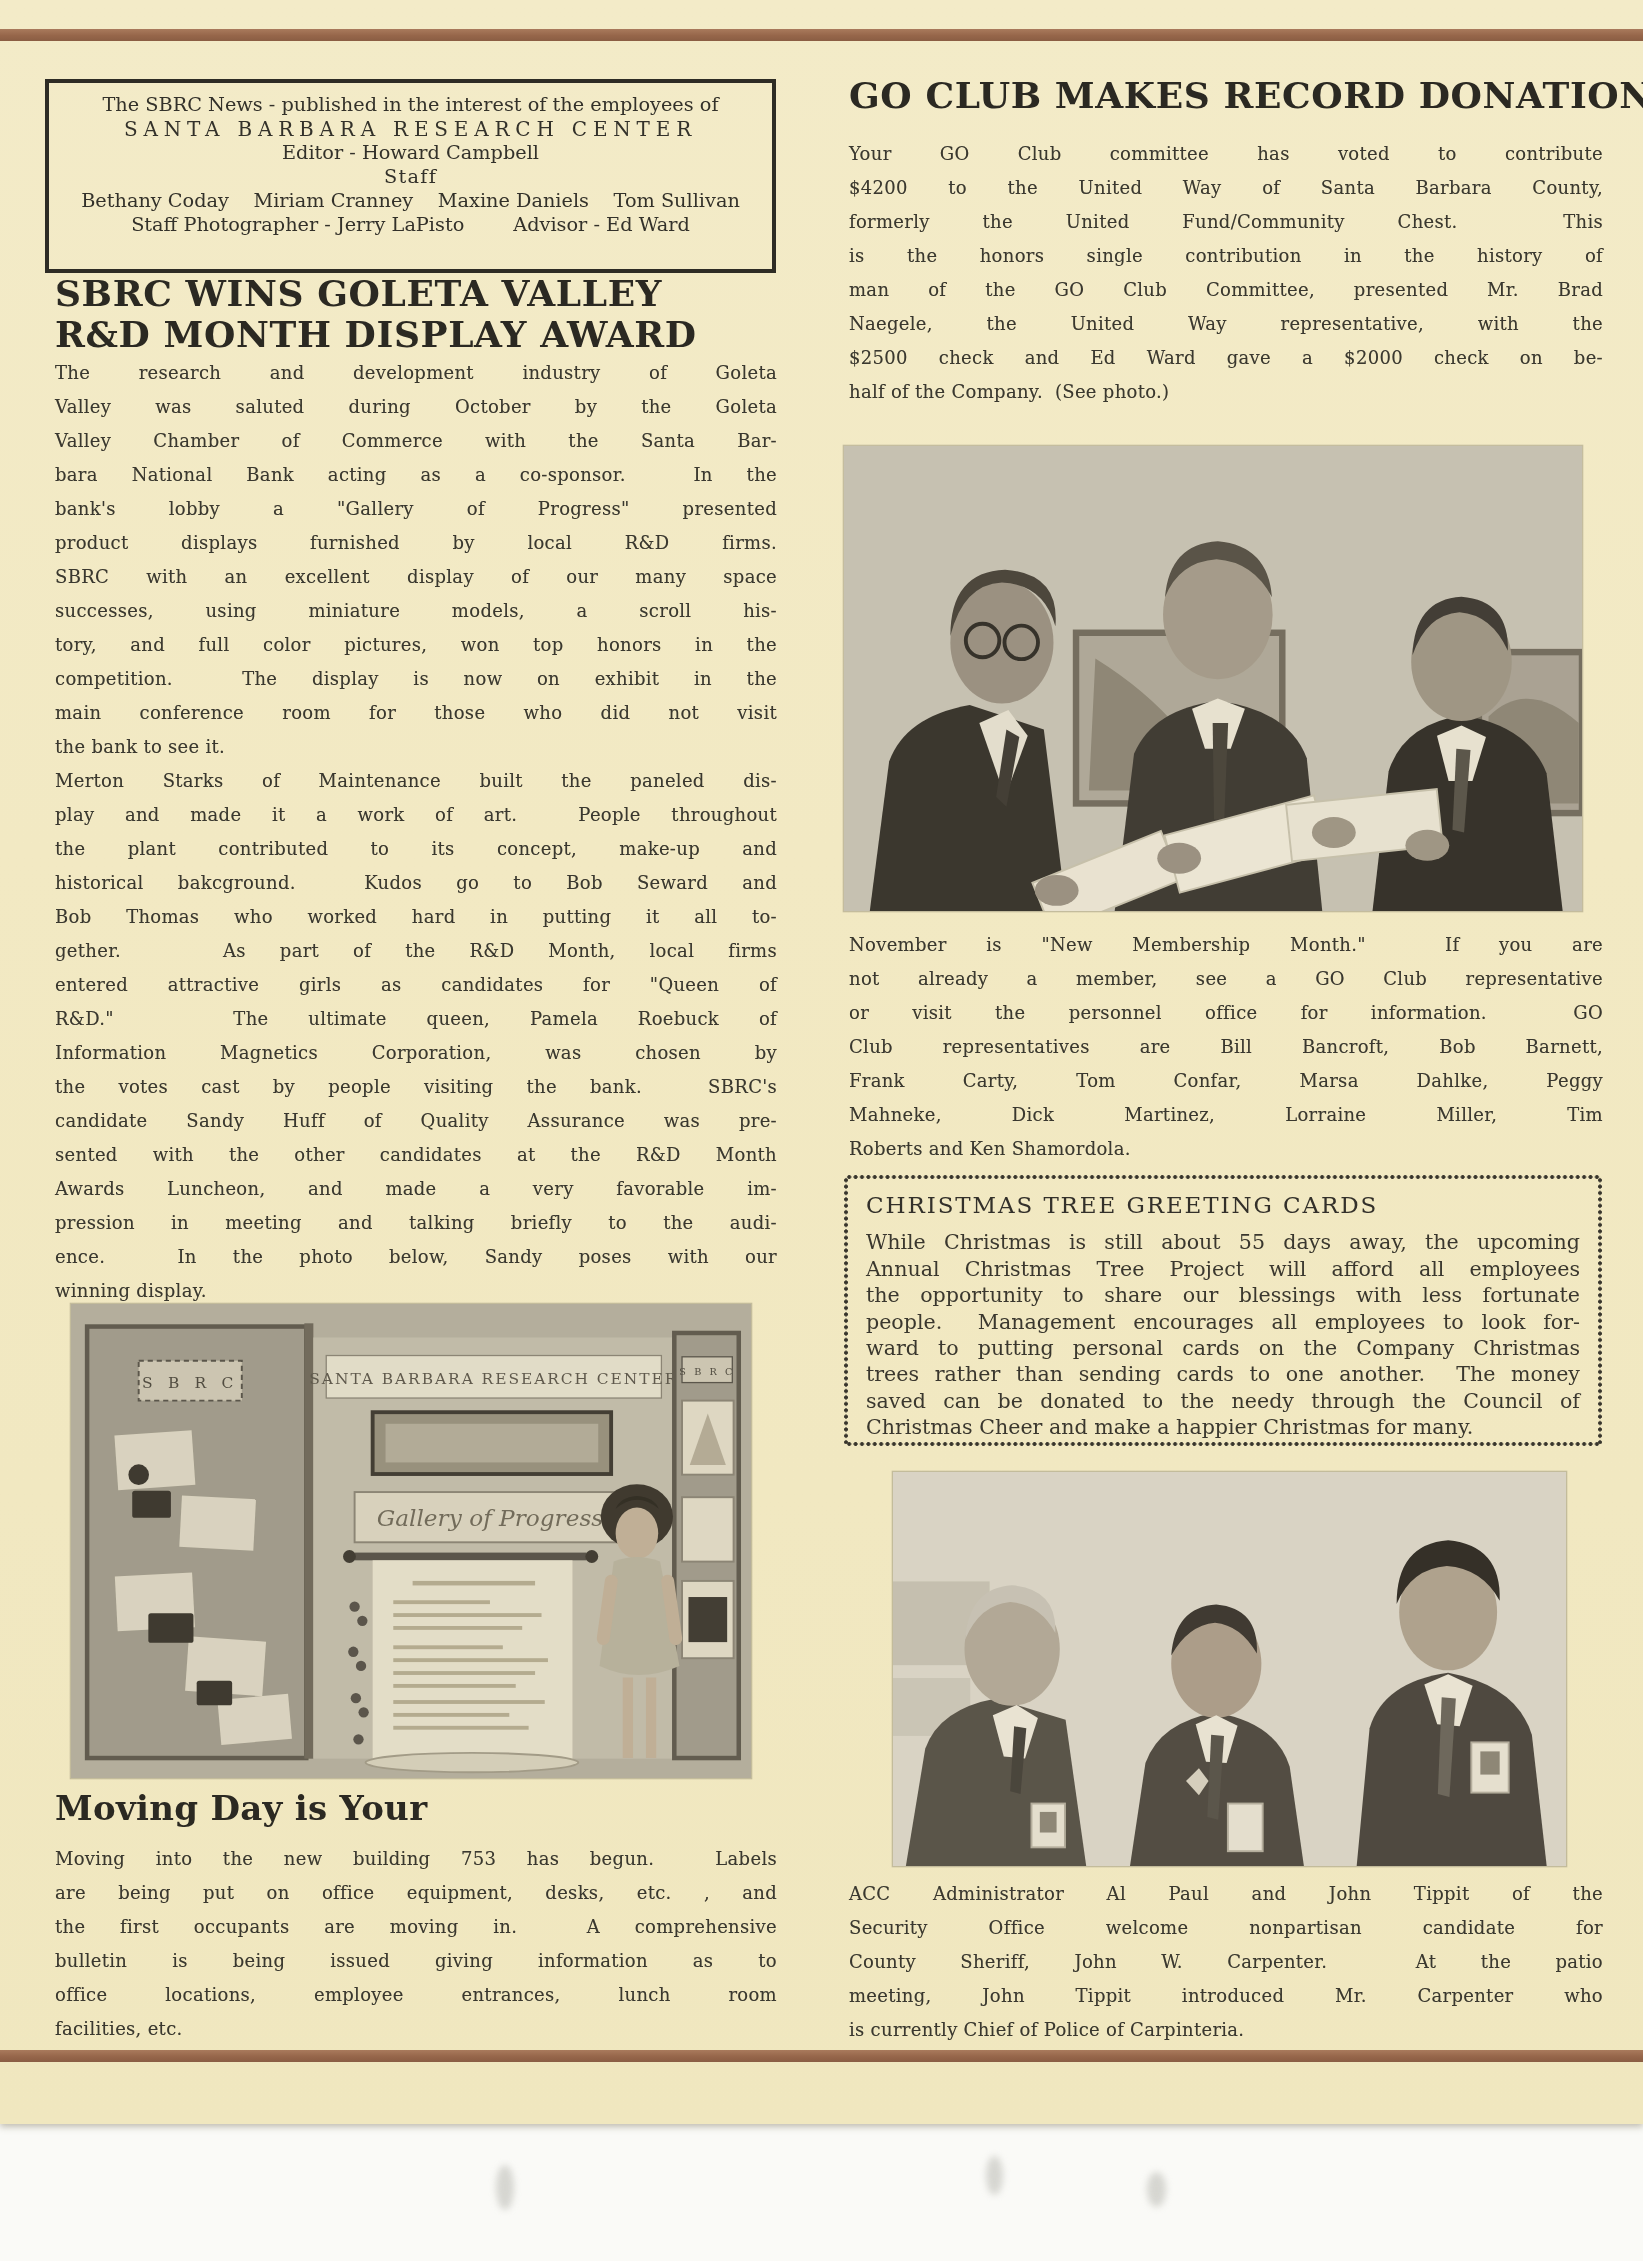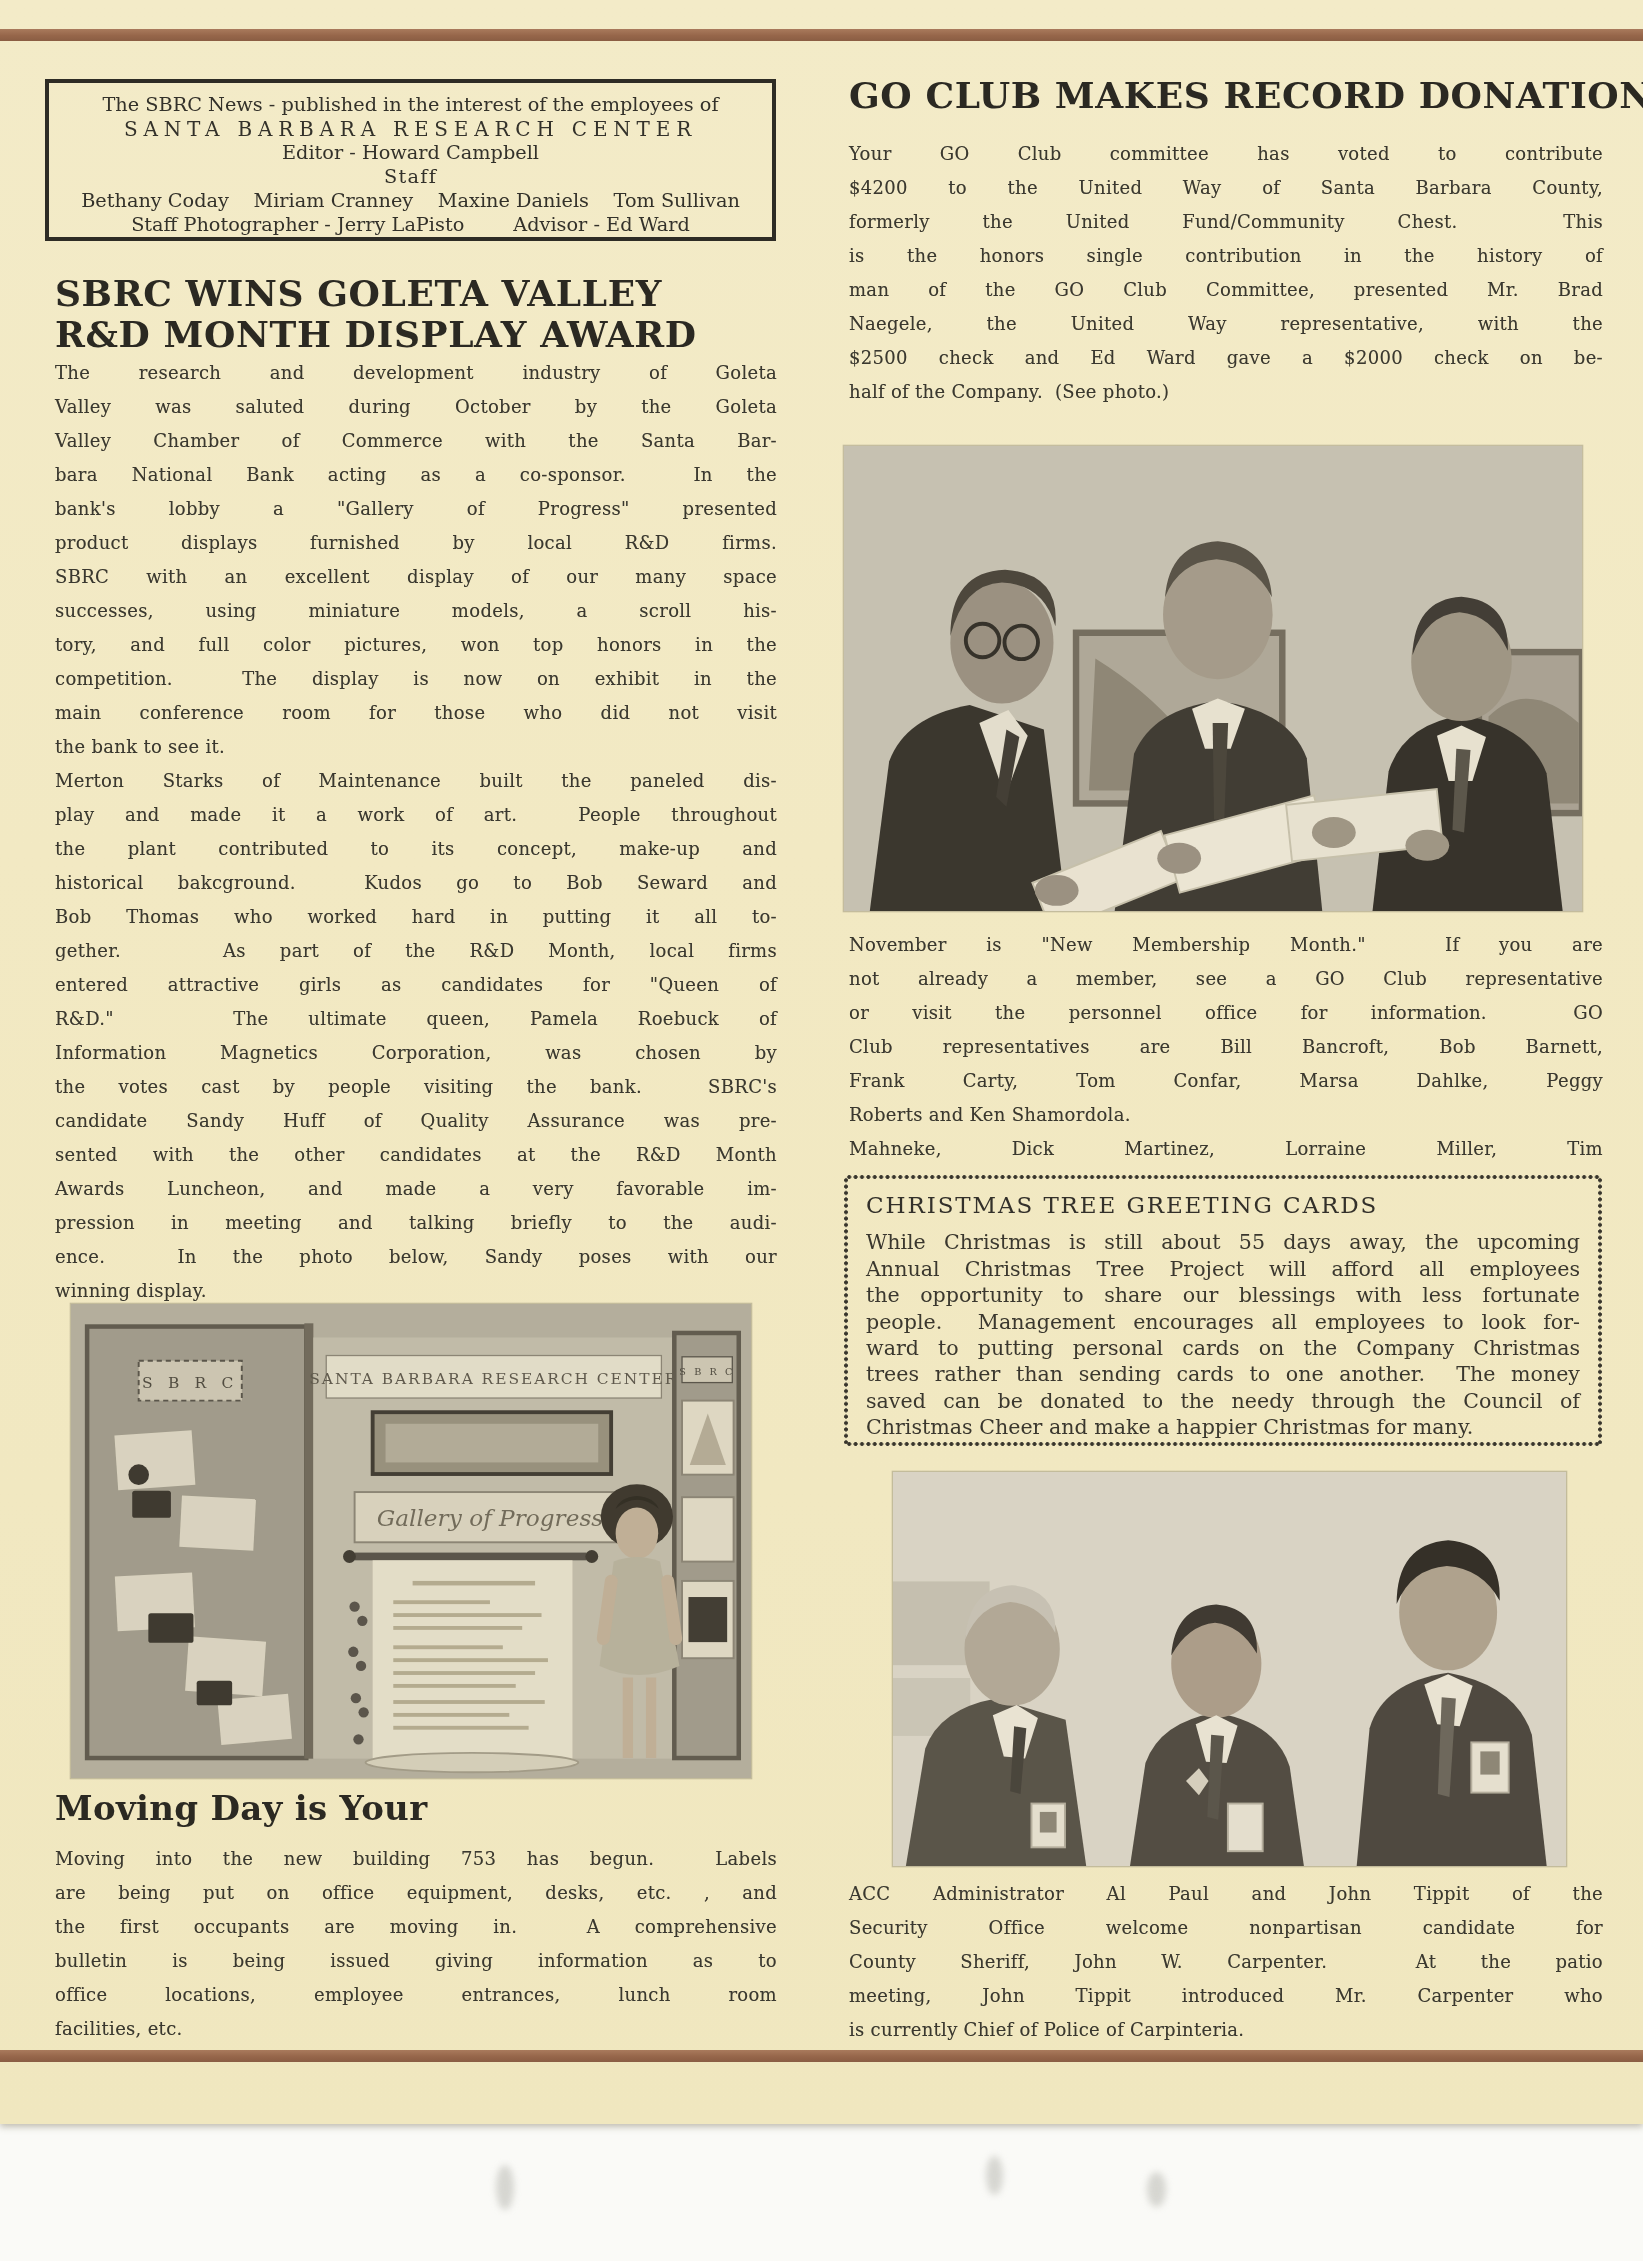--- a/index.html
+++ b/index.html
@@ -6,21 +6,21 @@
   .scan{position:relative;width:1643px;height:2261px;background:#fafaf7;overflow:hidden;
         font-family:"DejaVu Serif", serif;}
   .page{position:absolute;left:0;top:0;width:1643px;height:2124px;
         background:linear-gradient(180deg,#f3ebc8 0%,#f2e9c3 40%,#f0e7bf 100%);
         box-shadow:0 2.6px 6.4px rgba(90,80,50,.35);}
   .rule{position:absolute;left:0;width:1643px;background:linear-gradient(180deg,#a97a5c,#96664a 55%,#8a5d43);}
   .rule.top{top:29px;height:12.2px;}
   .rule.bottom{top:2050px;height:11.6px;}
 
   
-  .masthead{position:absolute;left:45px;top:79px;width:731px;height:162px;
+  .masthead{position:absolute;left:45px;top:79px;width:731px;height:194px;
         border:4.5px solid #2e2c25;box-sizing:border-box;padding-top:9.7px;
         color:#33312a;font-size:19.3px;line-height:24px;}
   .masthead .bl{text-align:center;text-align-last:center;white-space:pre;}
   .masthead .bl:nth-child(2){letter-spacing:5.8px;font-size:20px;}
   .masthead .bl:nth-child(4){letter-spacing:1.3px;}
 
   
   .headline{position:absolute;color:#2b2922;font-weight:700;font-size:36px;line-height:41px;
         letter-spacing:0.6px;}
   .headline .bl{text-align:right;text-align-last:left;white-space:pre;}
@@ -276,22 +276,22 @@
         <rect width="1145" height="722" fill="#b08d5e" opacity="0.07"></rect>
       </svg>
     </div>
 
     <div class="para p-right" style="top:928px">
         <div class="bl">November is "New Membership Month."  If you are</div>
         <div class="bl">not already a member, see a GO Club representative</div>
         <div class="bl">or visit the personnel office for information.  GO</div>
         <div class="bl">Club representatives are Bill Bancroft, Bob Barnett,</div>
         <div class="bl">Frank Carty, Tom Confar, Marsa Dahlke, Peggy</div>
+        <div class="bl">Mahneke, Dick Martinez, Lorraine Miller, Tim</div>
         <div class="bl last">Roberts and Ken Shamordola.</div>
-        <div class="bl">Mahneke, Dick Martinez, Lorraine Miller, Tim</div>
       </div>
 
     <div class="xbox">
       <div class="wx h t"></div>
       <div class="wx h b"></div>
       <div class="wx v l"></div>
       <div class="wx v r"></div>
       <div class="xbox-title">CHRISTMAS TREE GREETING CARDS</div>
       <div class="xbox-body">
           <div class="bl">While Christmas is still about 55 days away, the upcoming</div>

